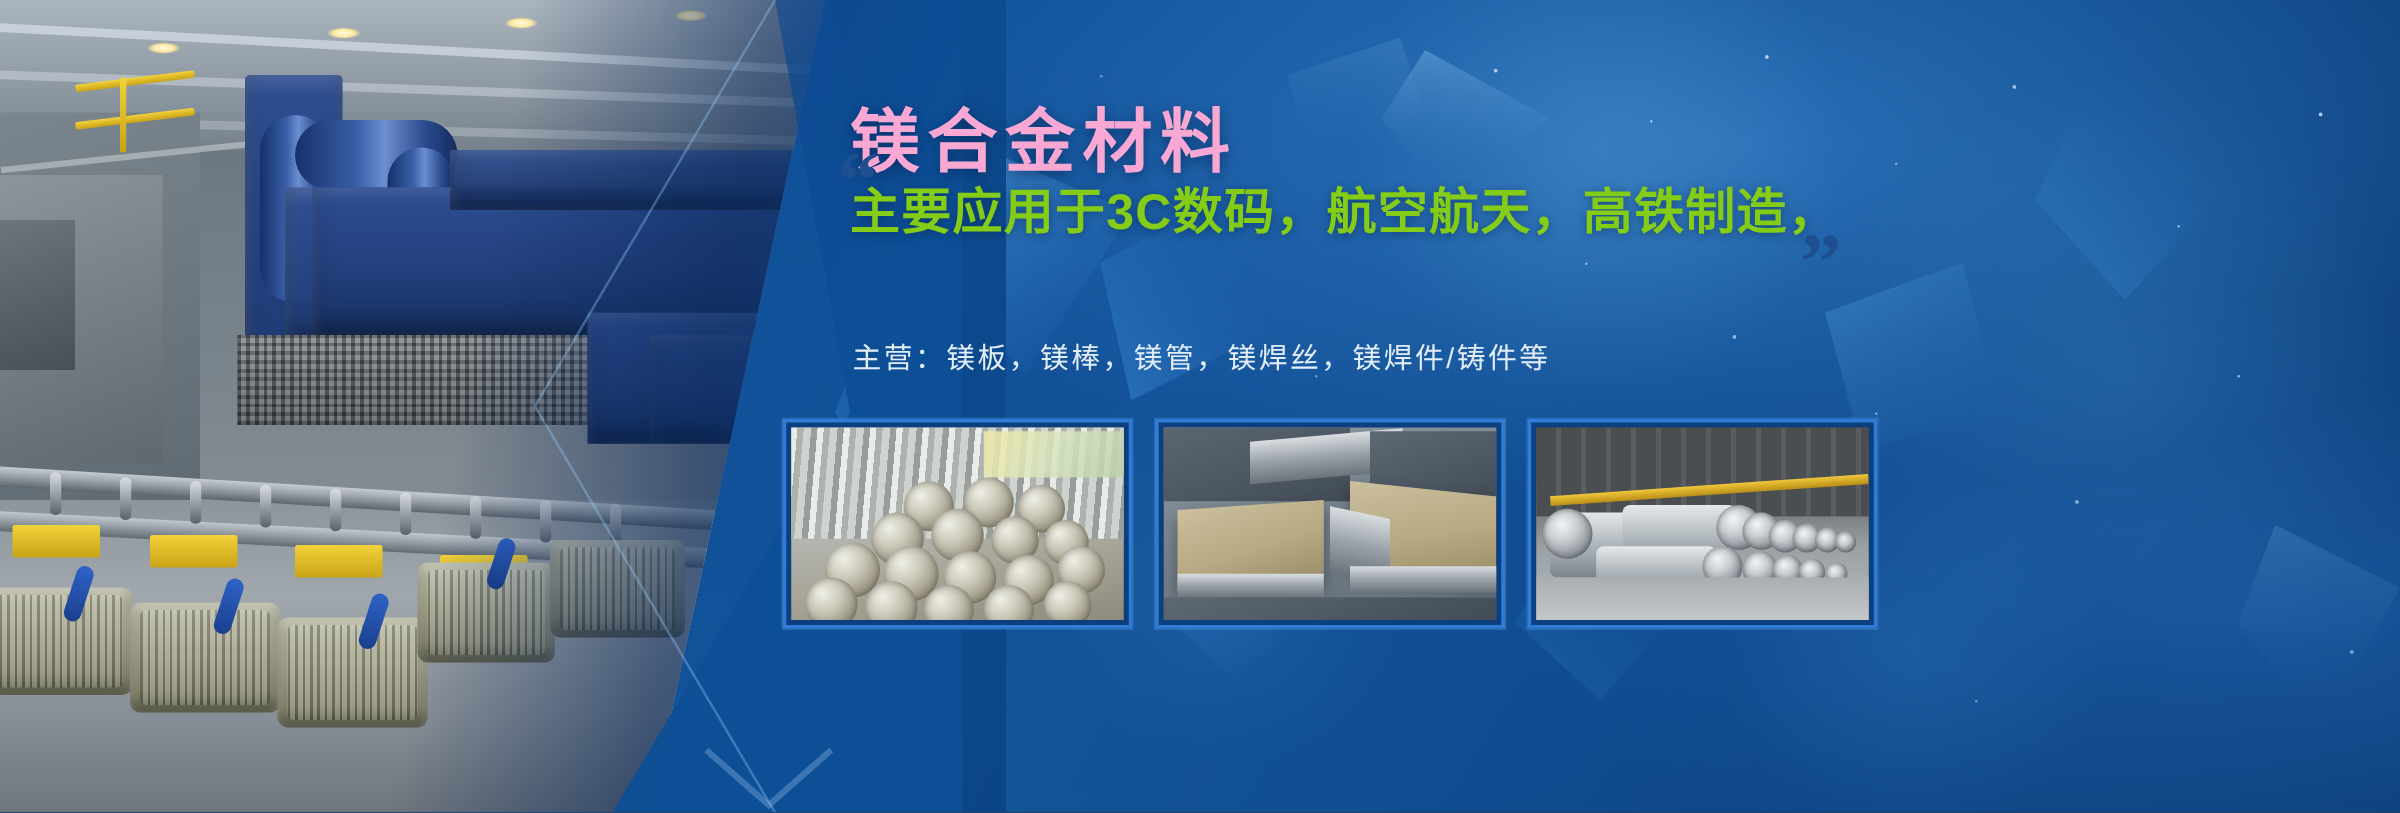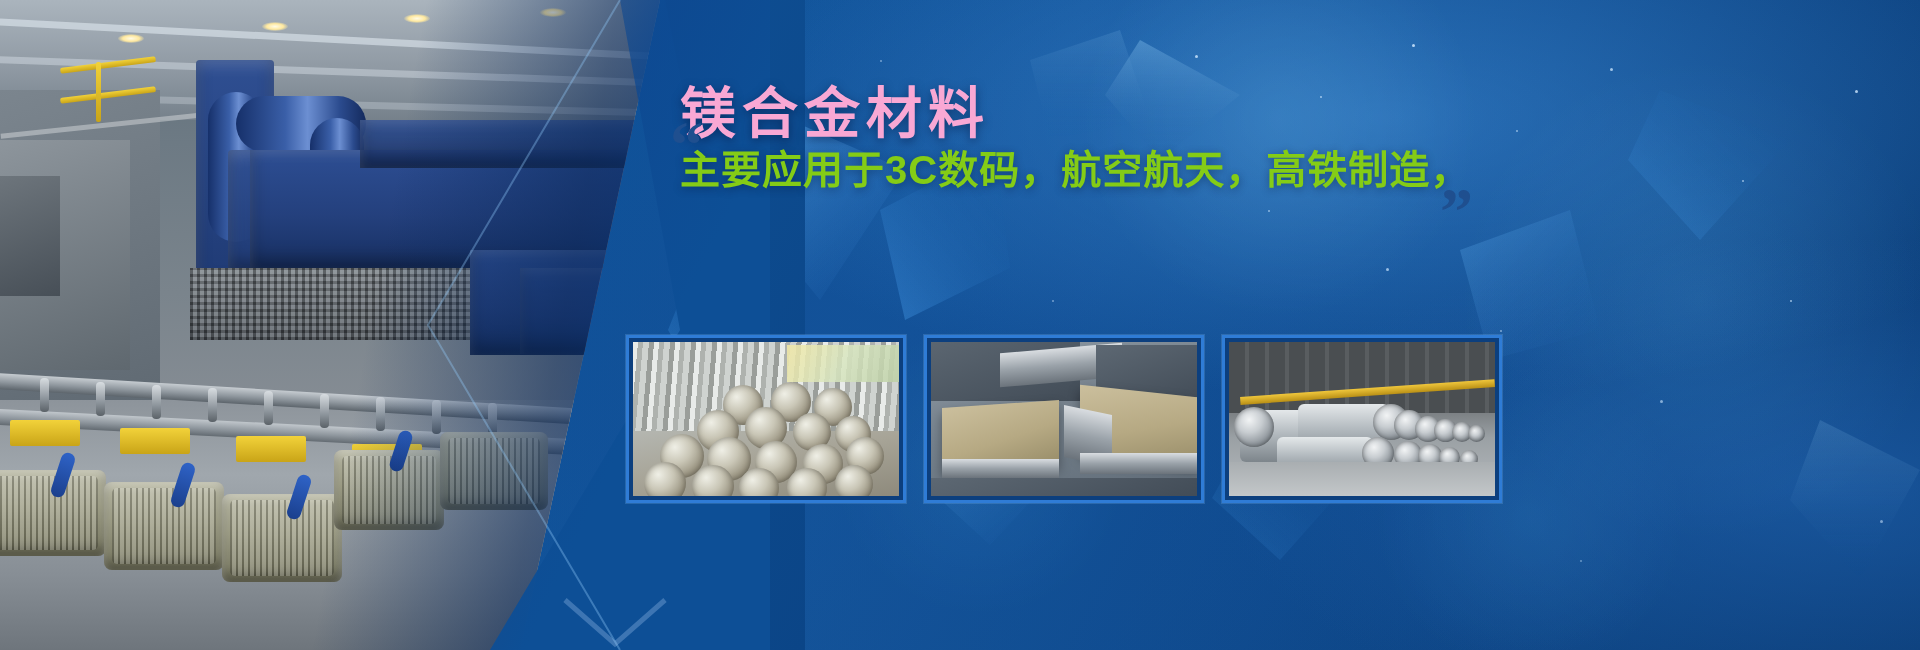--- a/index.html
+++ b/index.html
@@ -302,20 +302,21 @@
   <div class="content">
 
     <h1 class="title">镁合金材料</h1>
 
     <div class="quote-block">
       <span class="qmark open">“</span>
       <div class="qline">主要应用于3C数码，航空航天，高铁制造，</div>
       <span class="qmark close">”</span>
     </div>
 
+    <div class="sub">主营：镁板，镁棒，镁管，镁焊丝，镁焊件/铸件等</div>
 
     <div class="thumbs">
 
       <div class="thumb">
         <div class="thumb-inner t1">
           <div class="longbars"></div>
           <div class="glint"></div>
           <span class="circ" style="left:34%;top:28%;width:40px;height:40px"></span>
           <span class="circ" style="left:52%;top:26%;width:40px;height:40px"></span>
           <span class="circ" style="left:68%;top:30%;width:38px;height:38px"></span>

